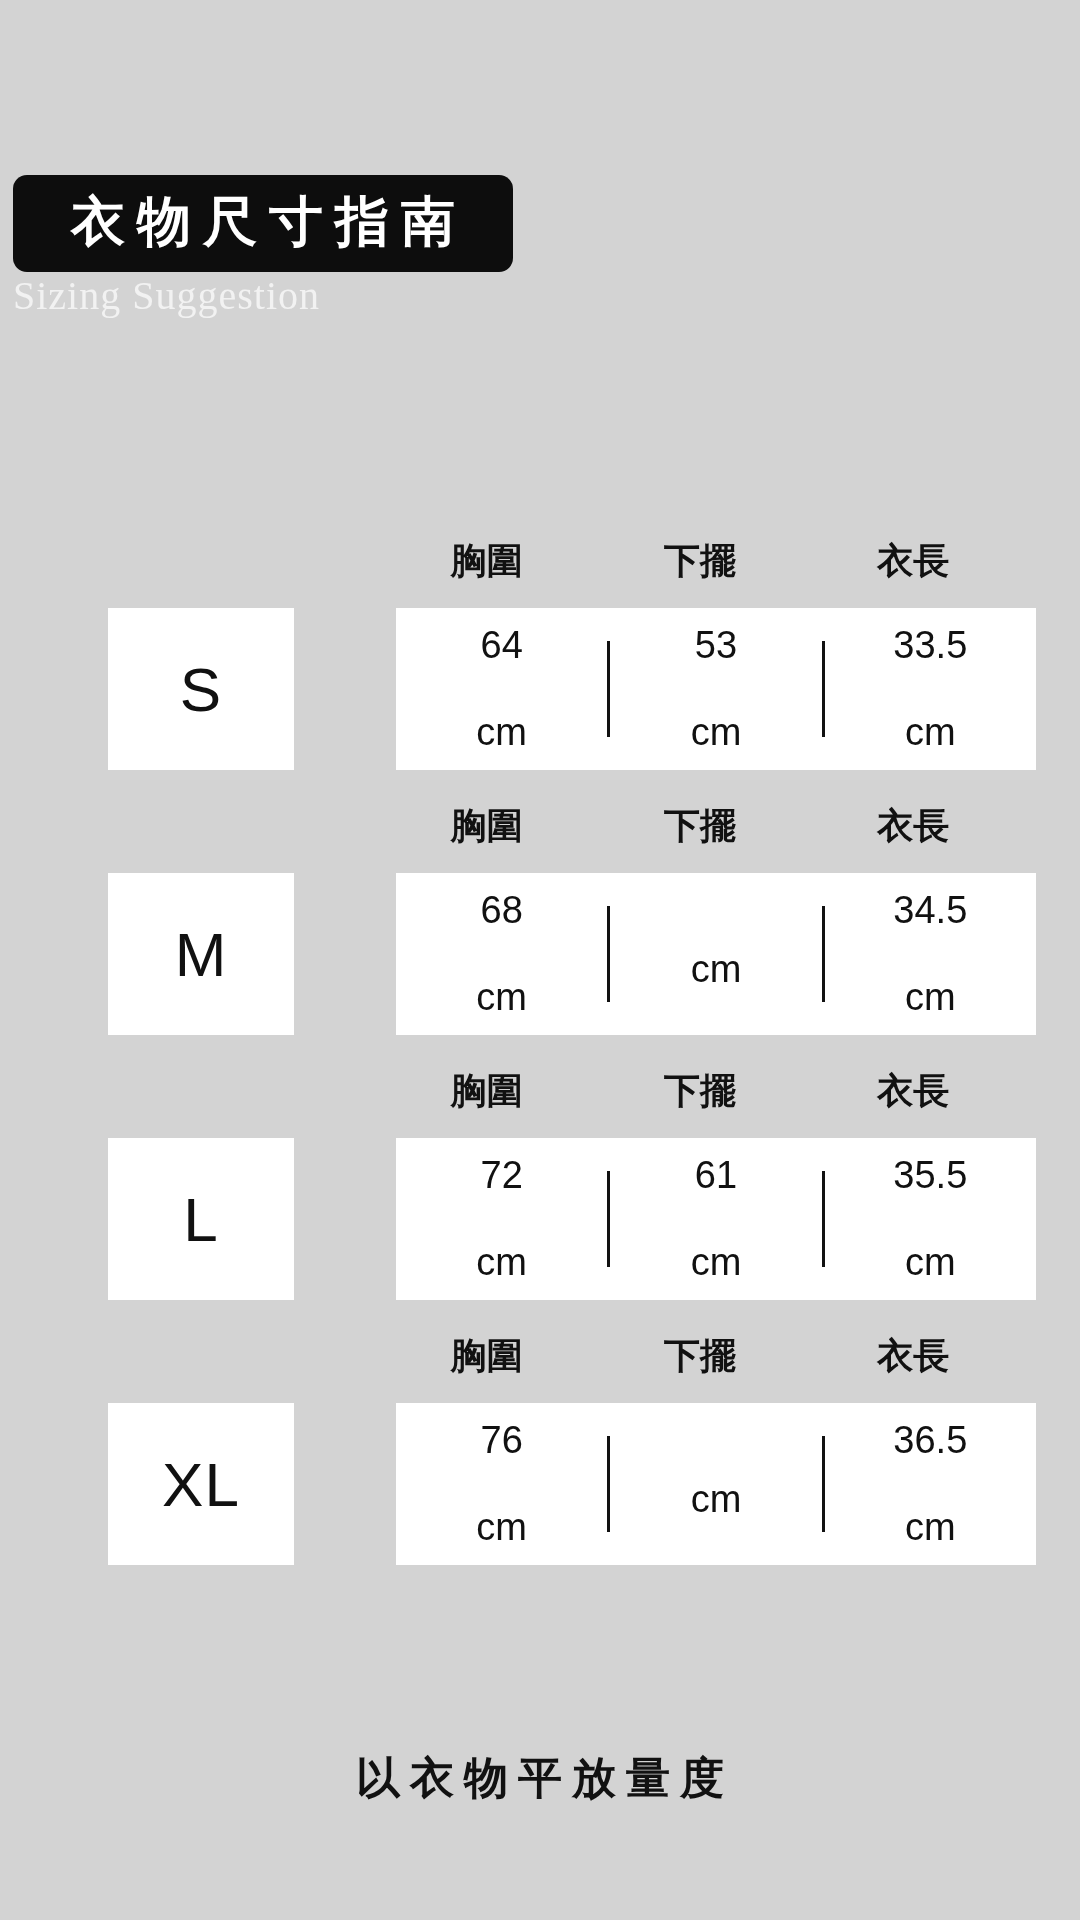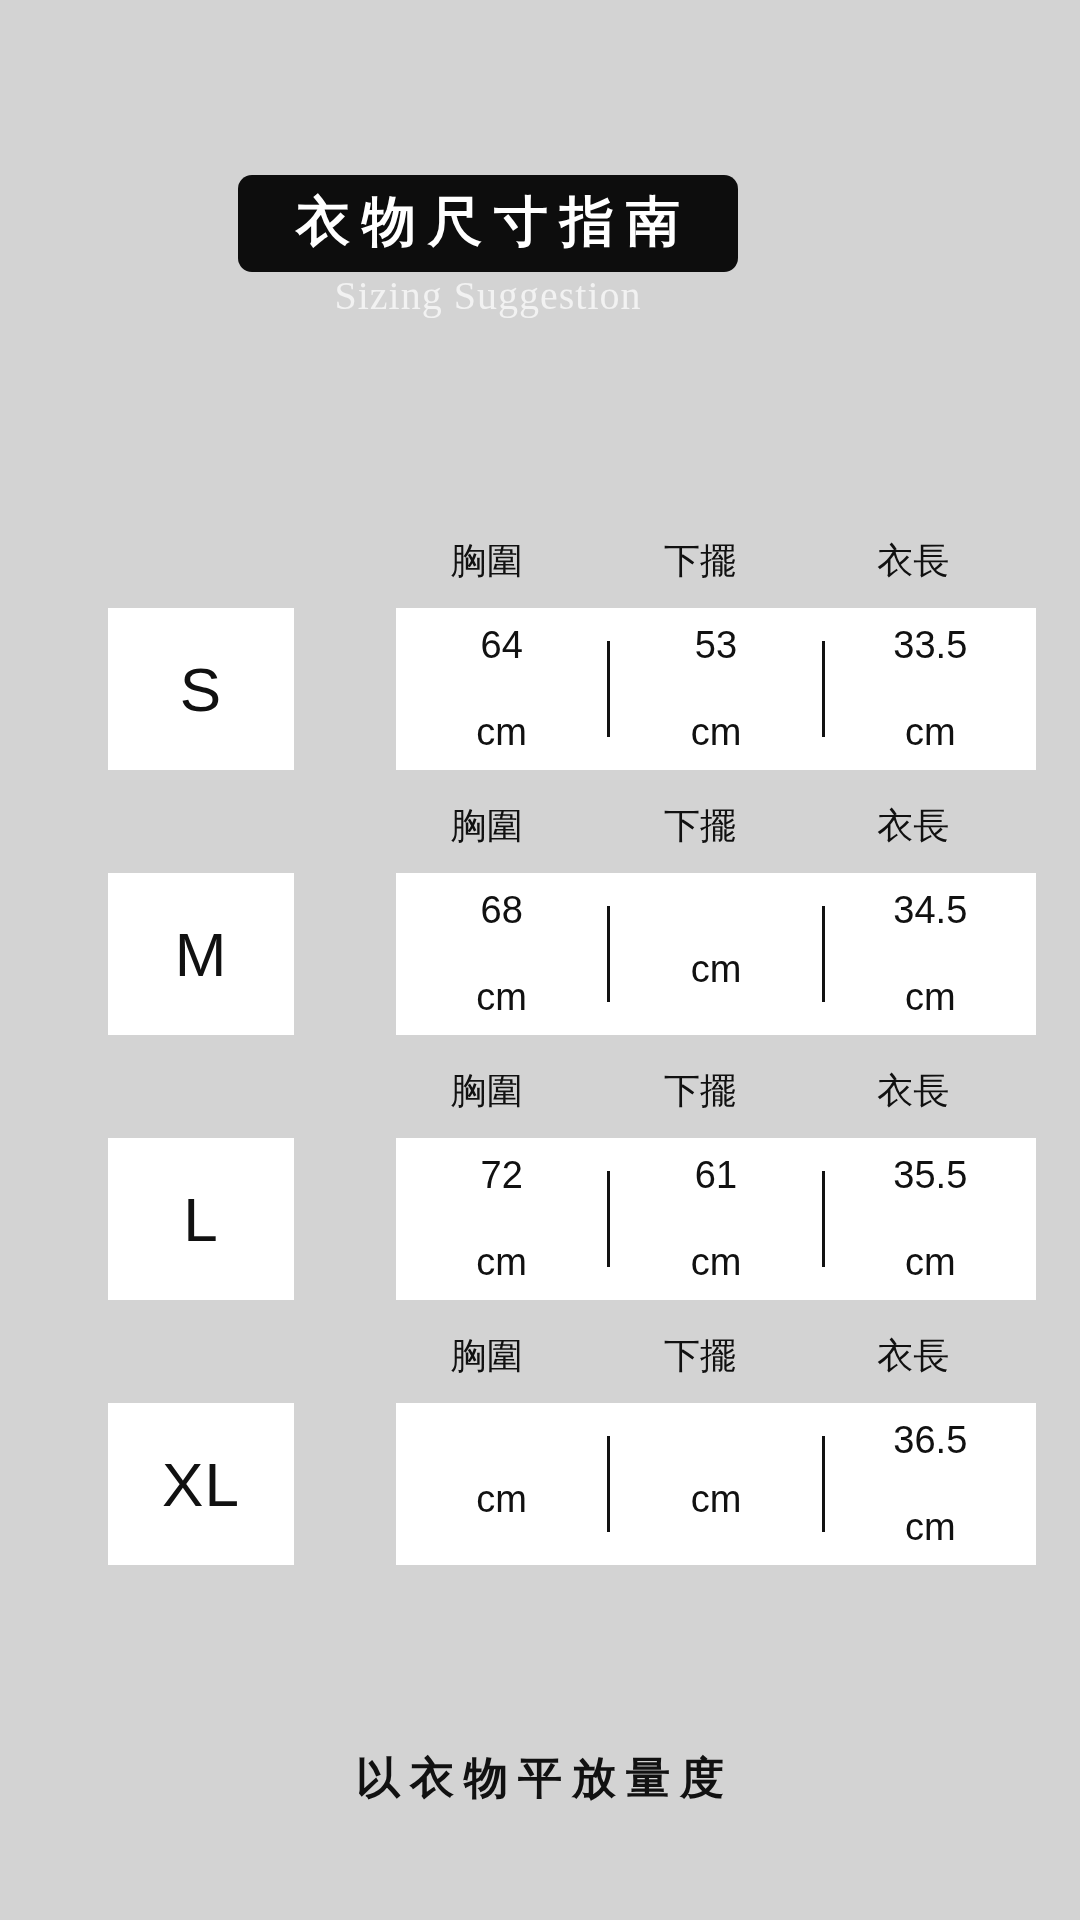--- a/index.html
+++ b/index.html
@@ -19,23 +19,22 @@
   .page {
     position: relative;
     width: 1080px;
     height: 1920px;
   }
 
   
   .header {
     position: absolute;
     top: 175px;
-    left: 4px;
+    left: 13px;
     width: 968px;
-    text-align: center;
   }
   .title-pill {
     display: inline-block;
     background: #0d0d0d;
     color: #ffffff;
     border-radius: 14px;
     padding: 18px 46px 22px 46px;
     font-family: "Liberation Sans", sans-serif;
     font-weight: bold;
     font-size: 54px;
@@ -67,21 +66,21 @@
     left: 380px;
     width: 640px;
     top: 0;
     height: 62px;
     display: flex;
   }
   .head-cell {
     flex: 1;
     text-align: center;
     font-family: "Liberation Serif", serif;
-    font-weight: normal;
+    font-weight: bold;
     font-size: 36px;
     color: #111;
     line-height: 62px;
   }
 
   .size-box {
     position: absolute;
     left: 108px;
     top: 78px;
     width: 186px;
@@ -231,20 +230,21 @@
 
     <div class="row-block">
       <div class="head-row">
         <div class="head-cell">胸圍</div>
         <div class="head-cell">下擺</div>
         <div class="head-cell">衣長</div>
       </div>
       <div class="size-box">XL</div>
       <div class="value-strip">
         <div class="value-cell">
+          <span class="num">76</span>
           <span class="unit">cm</span>
         </div>
         <div class="divider"></div>
         <div class="value-cell">
           <span class="unit">cm</span>
         </div>
         <div class="divider"></div>
         <div class="value-cell">
           <span class="num">36.5</span>
           <span class="unit">cm</span>

